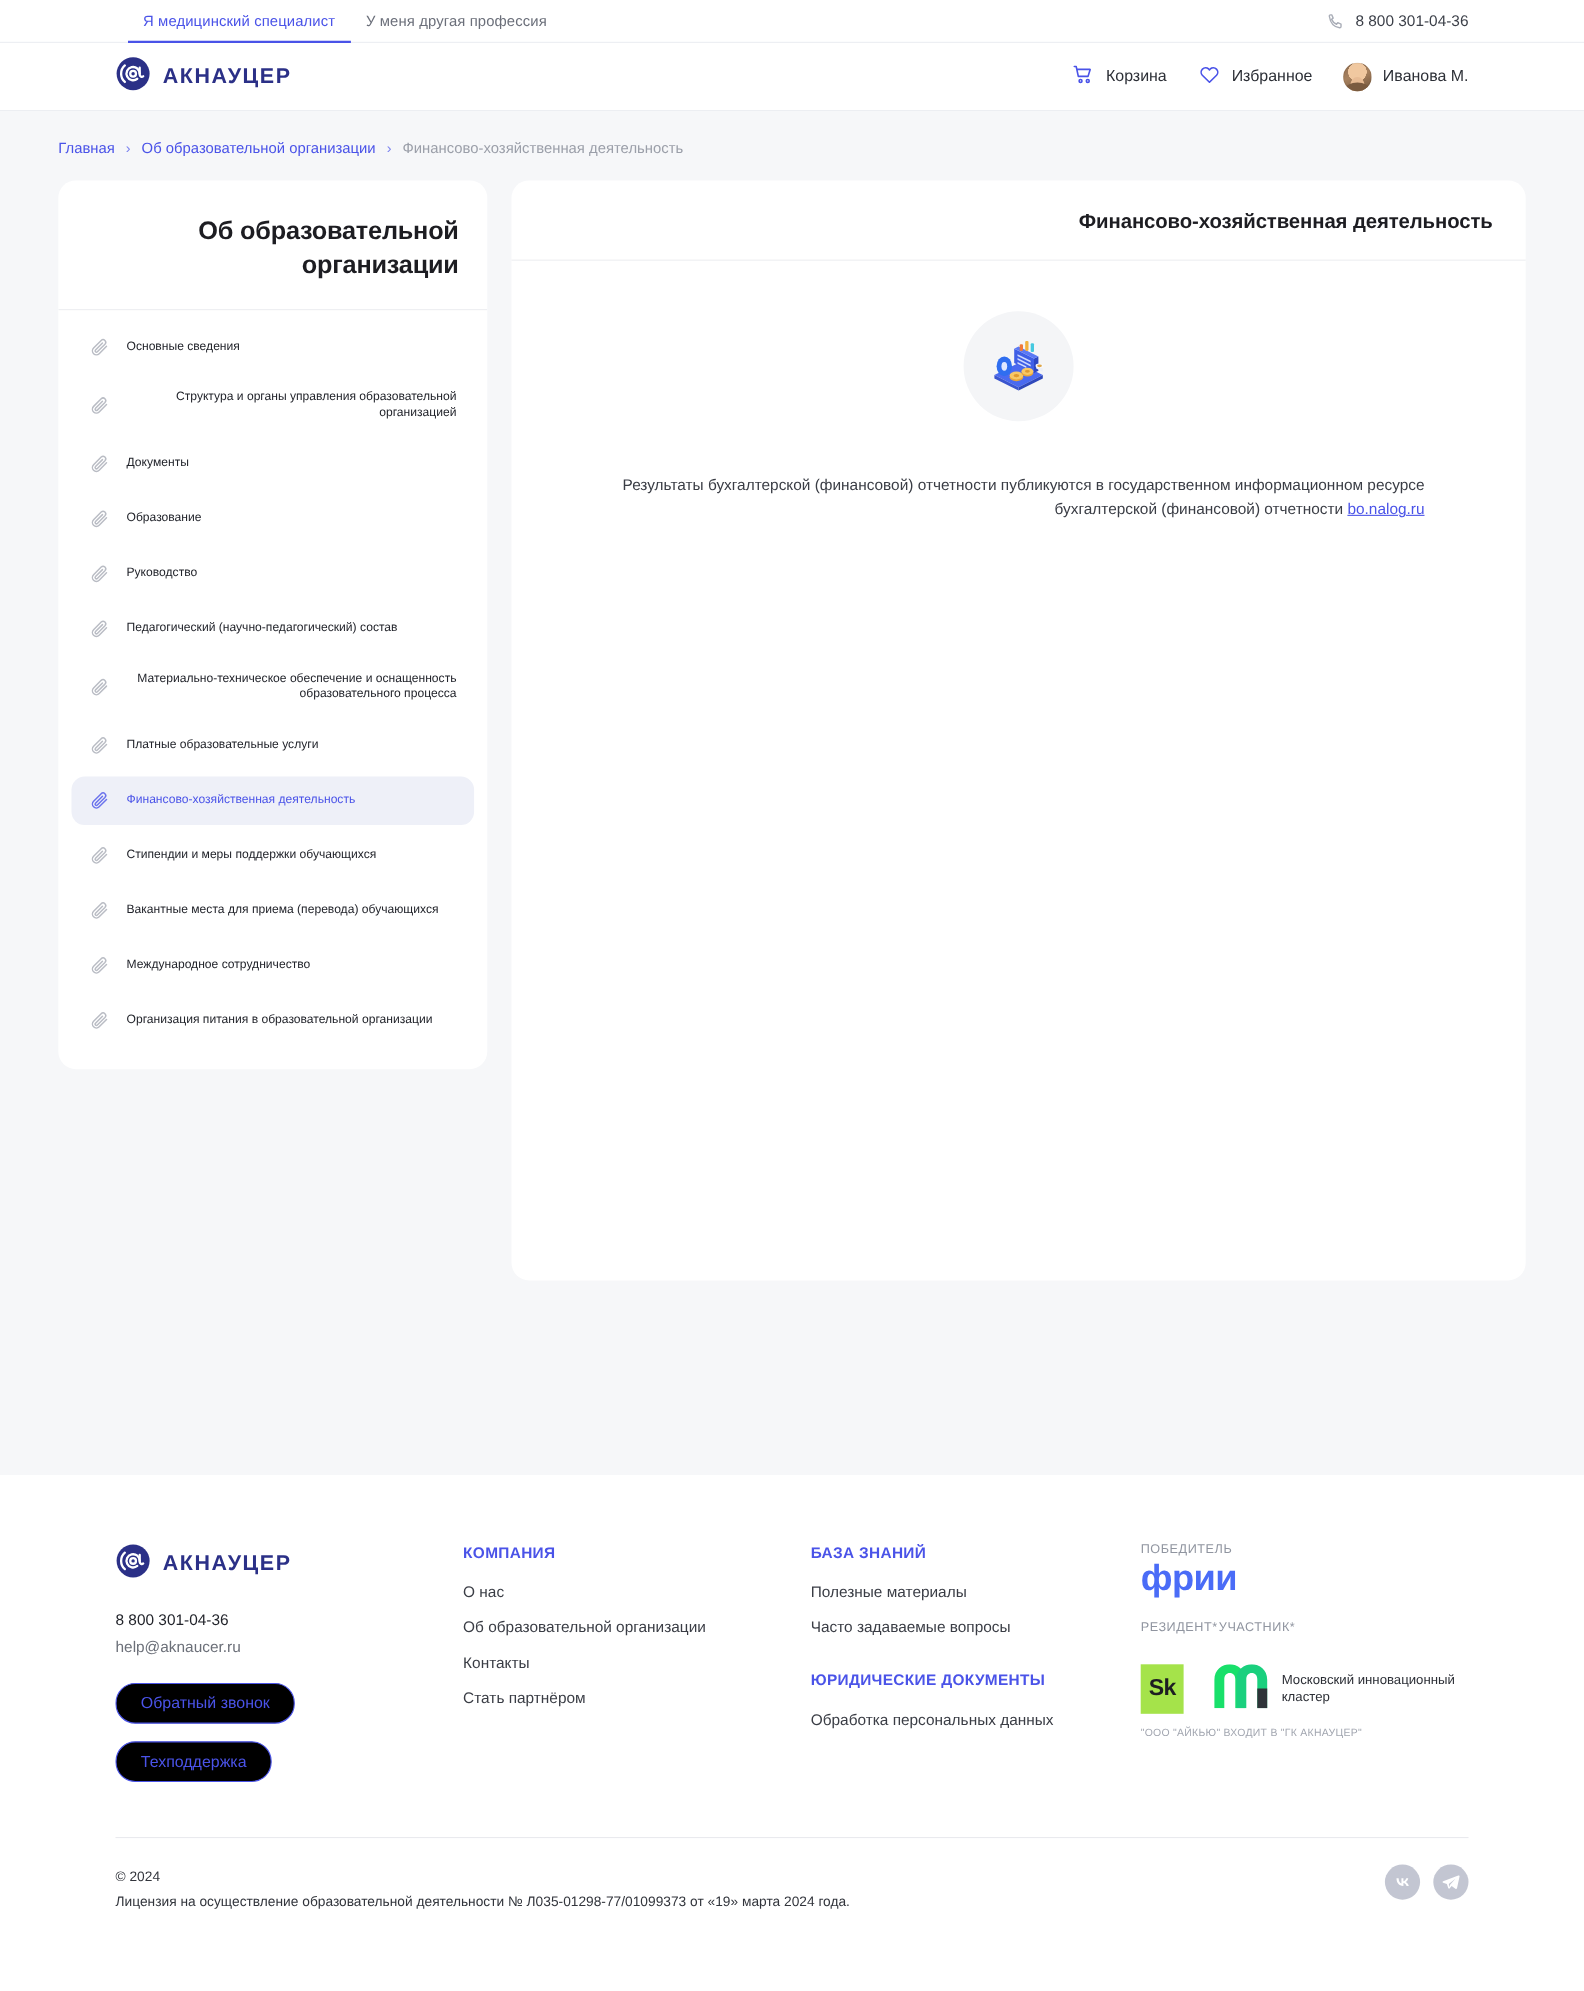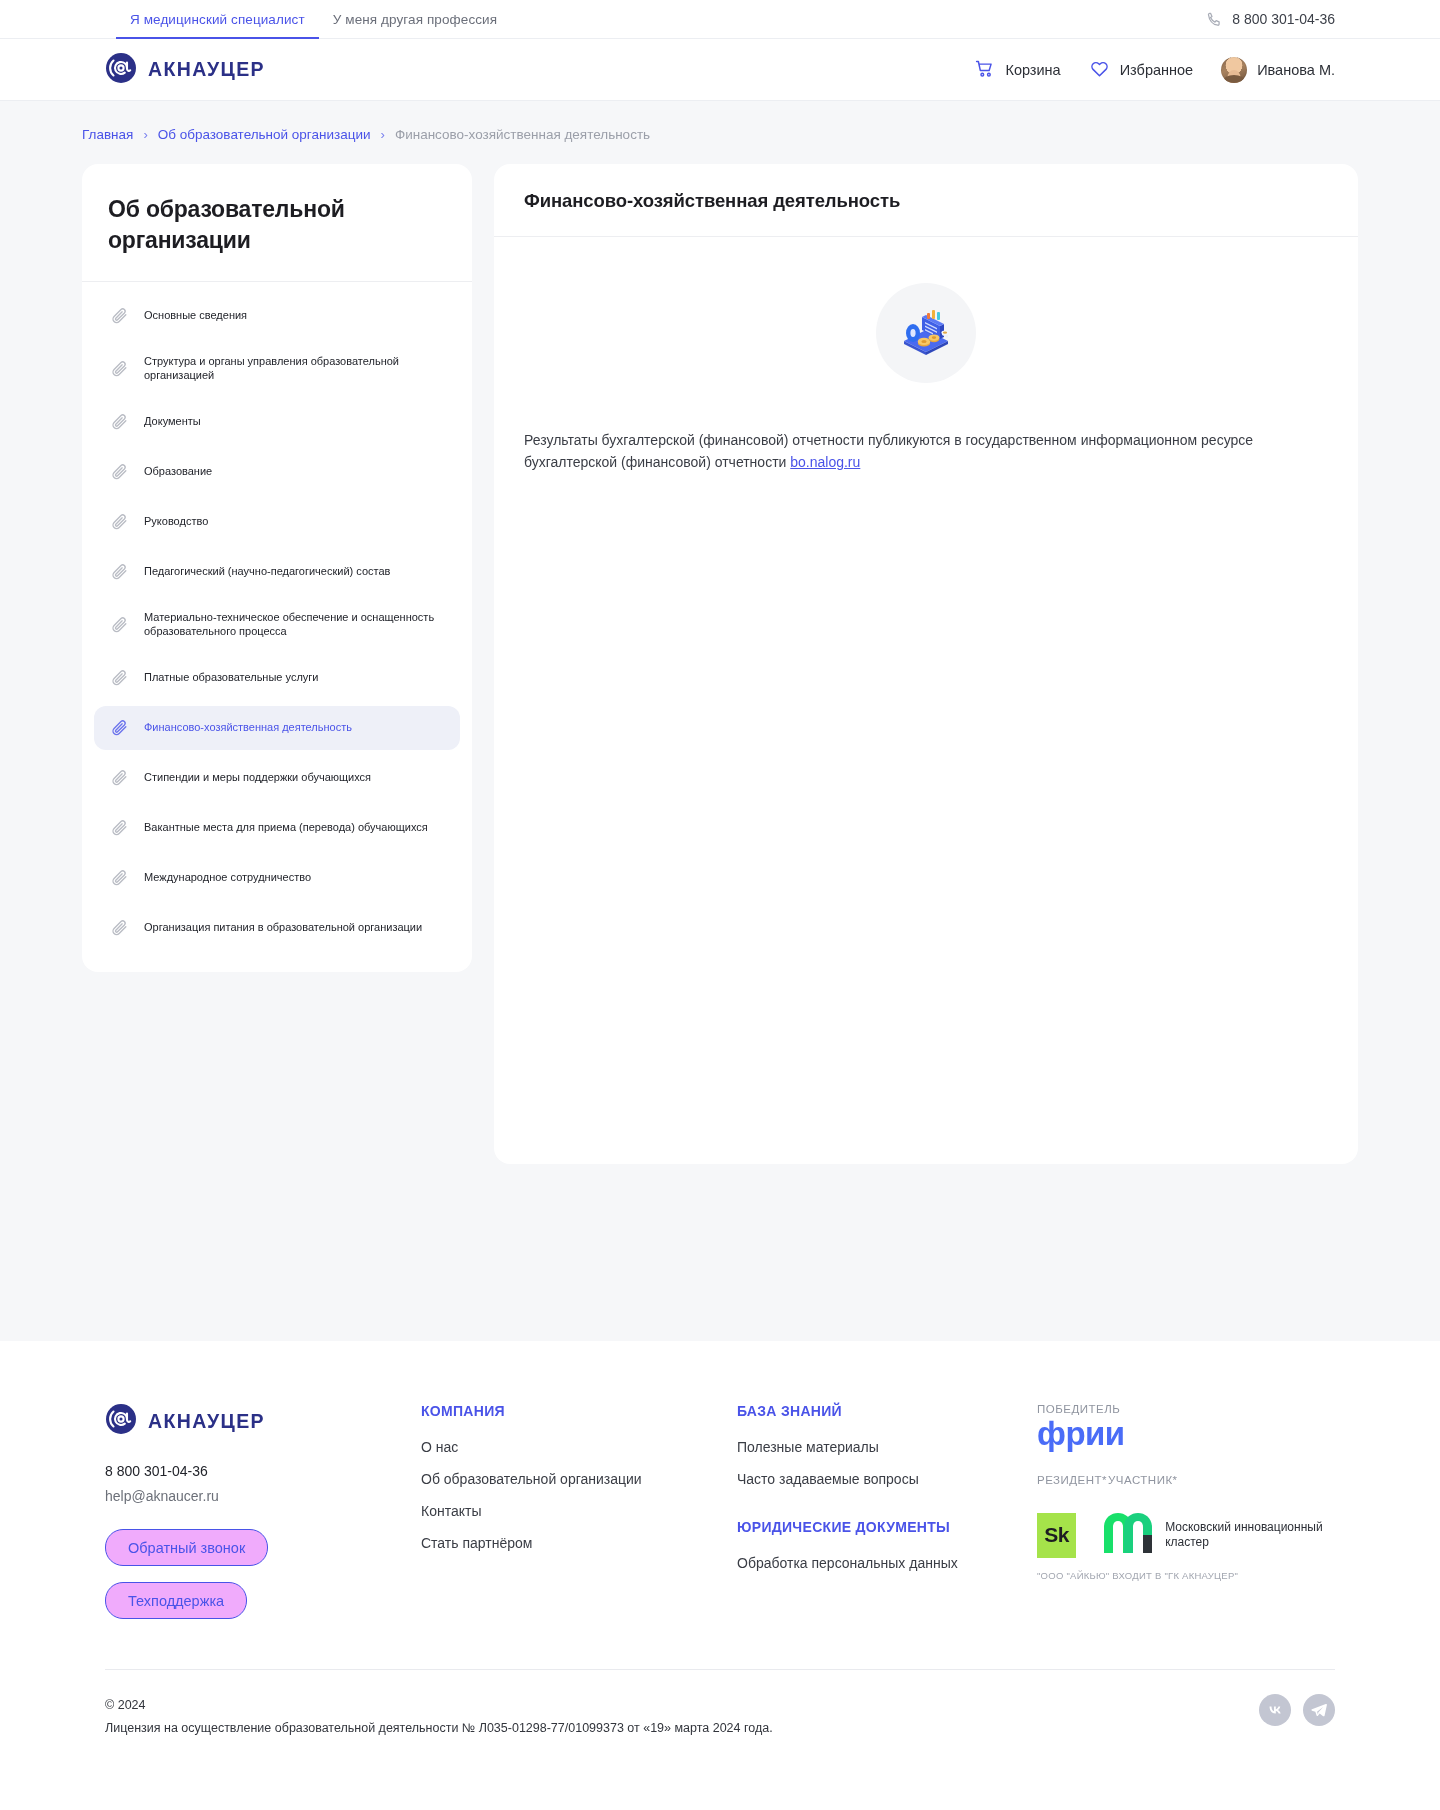--- a/index.html
+++ b/index.html
@@ -66,21 +66,21 @@
     content:""; position:absolute; left:50%; top:52%; width:13px; height:15px;
     transform:translateX(-50%); border-radius:50% 50% 45% 45%;
     background:#e7bb94;
   }
   .avatar::before{
     content:""; position:absolute; left:50%; bottom:-4px; width:22px; height:12px;
     transform:translateX(-50%); border-radius:50% 50% 0 0; background:#7a5b40; z-index:2;
   }
 
   
-  .page { background: #f6f7f9; padding: 0 82px 60px; min-height: 1240px; }
+  .page { background: #f6f7f9; padding: 0 53px 60px; min-height: 1240px; text-align: right; }
   .crumbs {
     display: flex; align-items: center; gap: 10px;
     padding: 26px 0 22px; font-size: 13.5px;
   }
   .crumb-link { color: #4a53e8; cursor: pointer; white-space: nowrap; }
   .crumb-cur  { color: #9b9fa9; white-space: nowrap; }
   .crumb-sep { color: #7b82ef; font-size: 13px; line-height: 1; }
 
   .layout { display: flex; gap: 22px; align-items: flex-start; }
 
@@ -130,21 +130,21 @@
   .footer { background: #fff; padding: 62px 105px 0; }
   .footer-cols { display: flex; align-items: flex-start; padding-bottom: 50px; }
   .fcol-brand { width: 316px; flex: none; }
   .f-logo { display: flex; align-items: center; gap: 11px; margin-bottom: 24px; }
   .f-contact { font-size: 14px; color: #22242b; margin-bottom: 9px; }
   .f-contact.muted { color: #6c7079; }
   .f-btn {
     display: inline-flex; align-items: center; justify-content: center;
     margin-top: 16px; height: 37px; padding: 0 22px;
     border: 1.5px solid #4a53e8; border-radius: 18px;
-    color: #4a53e8; font-size: 14.5px; font-weight: 500; cursor: pointer; background:#f0abfc;
+    color: #4a53e8; font-size: 14.5px; font-weight: 500; cursor: pointer; background:#000000;
     white-space: nowrap;
   }
   .fcol { width: 316px; flex: none; }
   .fcol.knowledge { width: 300px; }
   .fcol-title {
     color: #4a53e8; font-size: 14px; font-weight: 700; letter-spacing: .3px;
     text-transform: uppercase; margin-bottom: 20px;
   }
   .fcol-title.second { margin-top: 32px; }
   .fcol-link { font-size: 14px; color: #3a3d45; margin-bottom: 16px; cursor: pointer; white-space: nowrap; }

